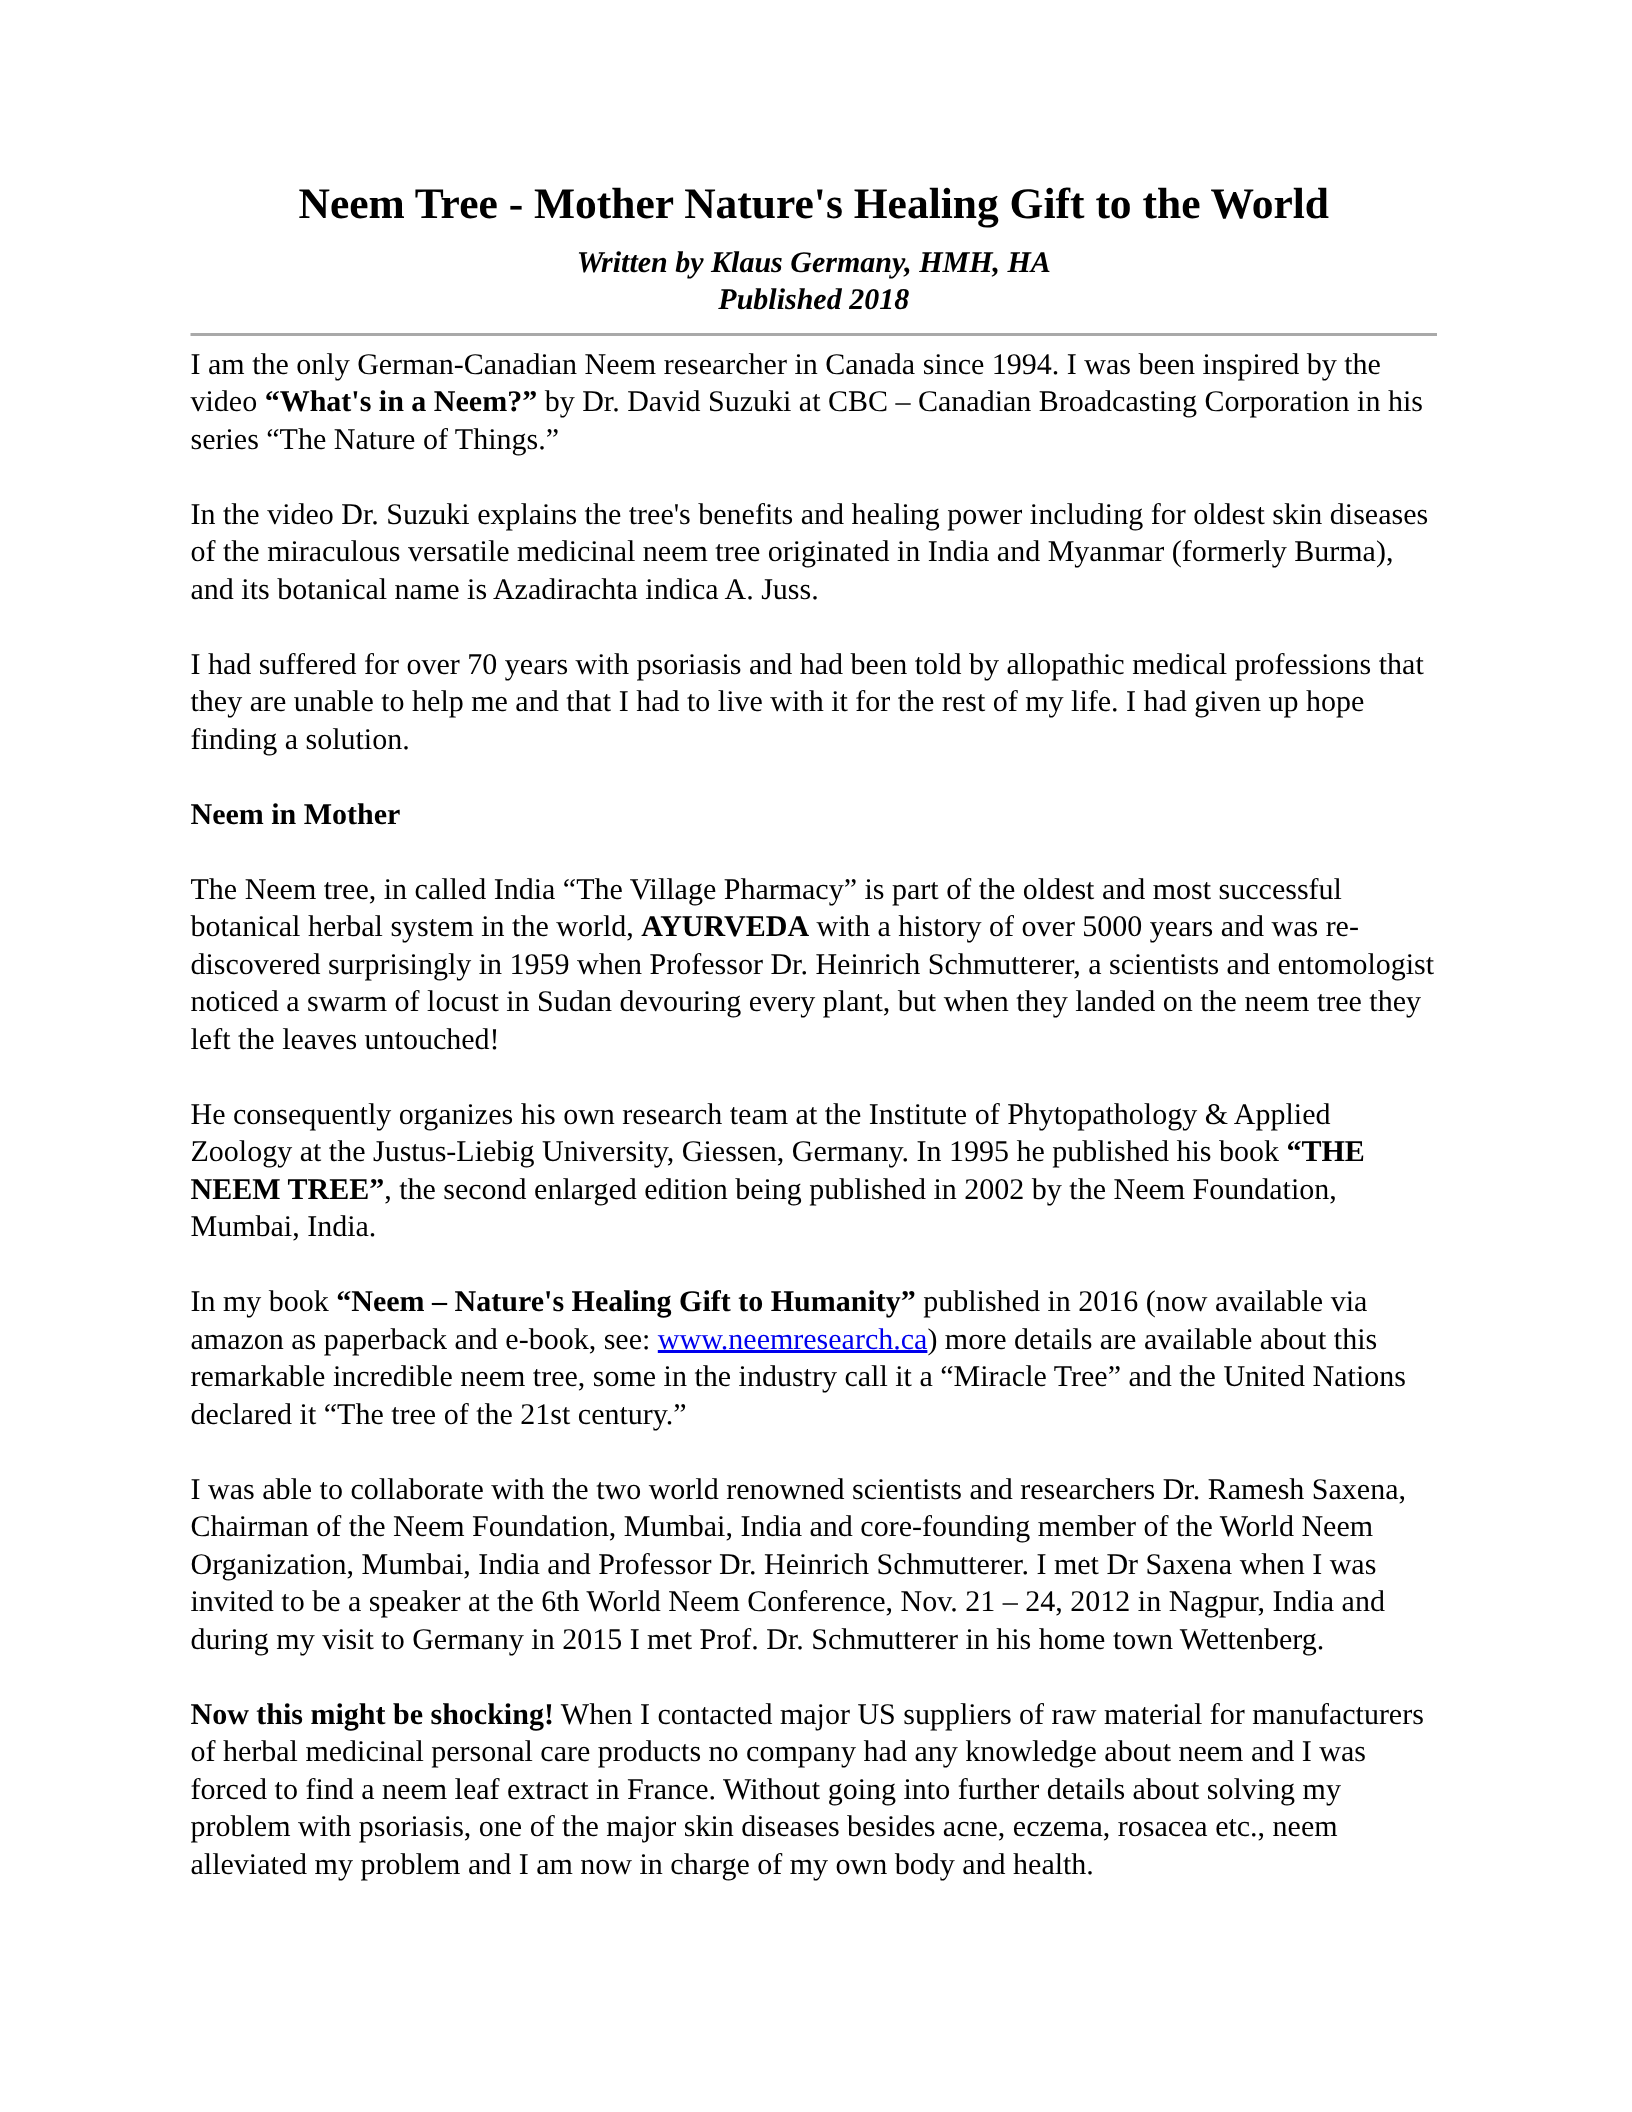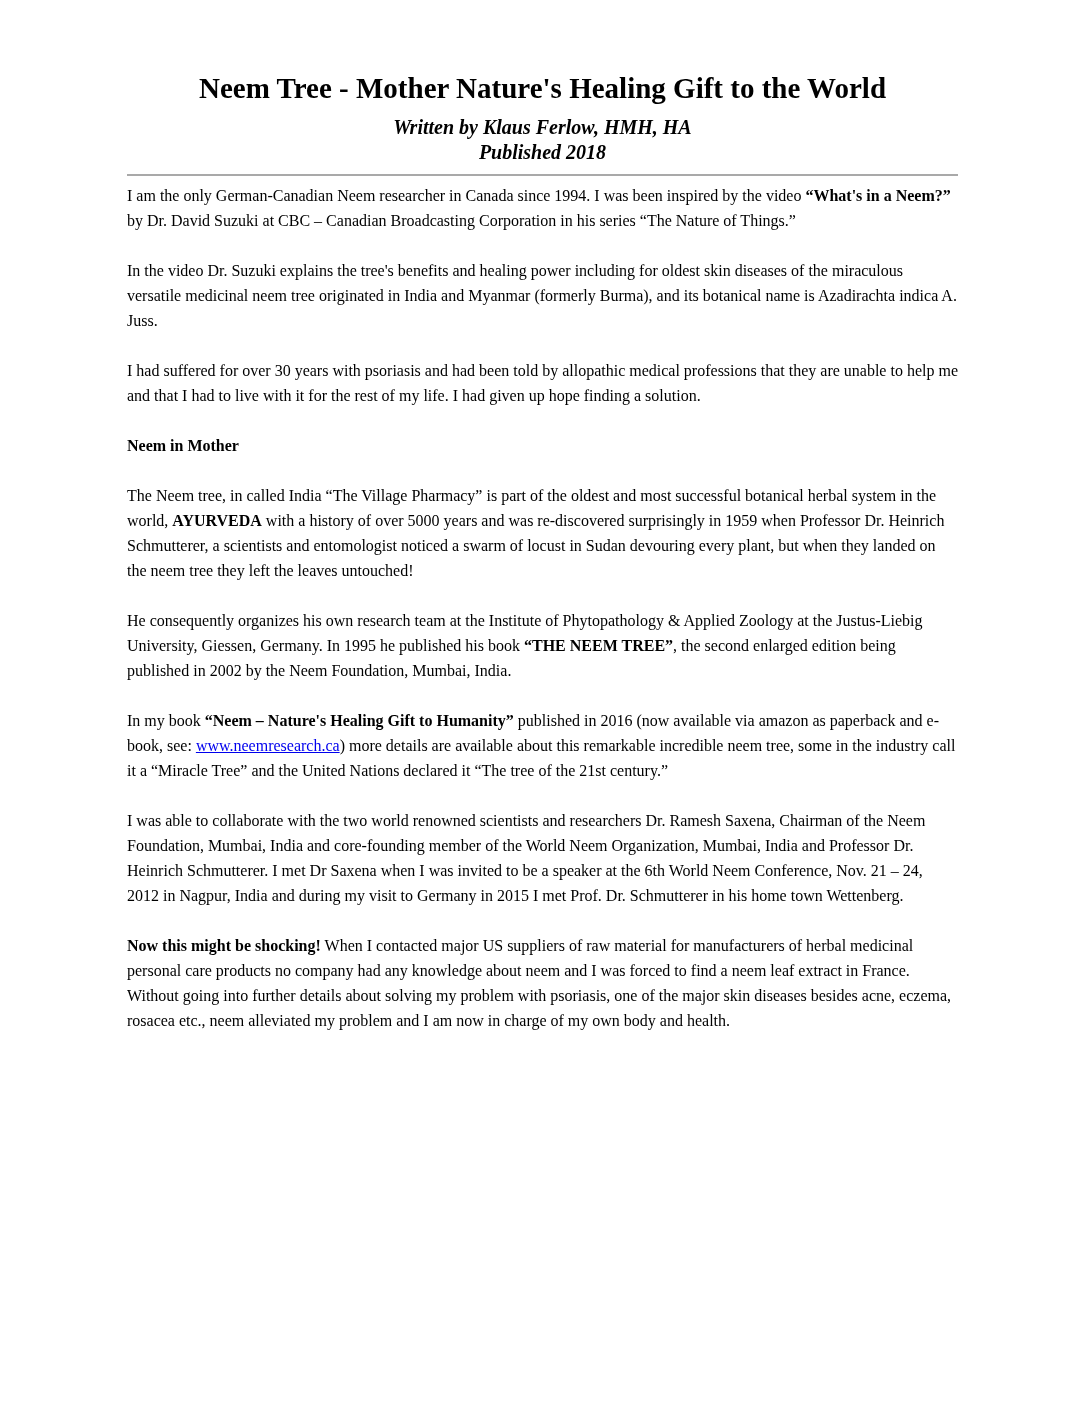--- a/index.html
+++ b/index.html
@@ -8,21 +8,21 @@
     background: #ffffff;
   }
   .page {
     position: relative;
     width: 1088px;
     height: 1408px;
     background: var(--background, #ffffff);
     color: var(--text, #000000);
     font-family: "Liberation Serif", "DejaVu Serif", serif;
     box-sizing: border-box;
-    padding: 72px 130px 0 127px;
+    padding: 120px 130px 0 127px;
     overflow: hidden;
   }
   .title {
     font-size: 29px;
     line-height: 33px;
     font-weight: bold;
     text-align: center;
     margin: 0 0 10px 0;
   }
   .byline {
@@ -36,21 +36,21 @@
   .published {
     margin: 0 0 9px 0;
     text-align: center;
   }
   hr.divider {
     border: none;
     border-top: 2px solid var(--divider, #a9a9a9);
     margin: 0 0 7px 0;
   }
   .article {
-    font-size: 16px;
+    font-size: 20px;
     line-height: 25px;
   }
   .para {
     margin: 0 0 25px 0;
   }
   .para.heading {
     font-weight: bold;
   }
   .bold {
     font-weight: bold;
@@ -59,27 +59,27 @@
     color: var(--link, #0000ee);
     text-decoration: underline;
     cursor: pointer;
   }
 </style>
 </head>
 <body>
 
 <div class="page">
   <h1 class="title">Neem Tree - Mother Nature's Healing Gift to the World</h1>
-  <p class="byline">Written by Klaus Ferlow, HMH, HA</p>
+  <p class="byline">Written by Klaus Germany, HMH, HA</p>
   <p class="byline published">Published 2018</p>
   <hr class="divider">
   <div class="article">
       <p class="para"><span class="">I am the only German-Canadian Neem researcher in Canada since 1994. I was been inspired by the video </span><span class="bold">“What's in a Neem?”</span><span class=""> by Dr. David Suzuki at CBC – Canadian Broadcasting Corporation in his series “The Nature of Things.”</span></p>
       <p class="para"><span class="">In the video Dr. Suzuki explains the tree's benefits and healing power including for oldest skin diseases of the miraculous versatile medicinal neem tree originated in India and Myanmar (formerly Burma), and its botanical name is Azadirachta indica A. Juss.</span></p>
-      <p class="para"><span class="">I had suffered for over 30 years with psoriasis and had been told by allopathic medical professions that they are unable to help me and that I had to live with it for the rest of my life. I had given up hope finding a solution.</span></p>
+      <p class="para"><span class="">I had suffered for over 70 years with psoriasis and had been told by allopathic medical professions that they are unable to help me and that I had to live with it for the rest of my life. I had given up hope finding a solution.</span></p>
       <p class="para heading"><span class="bold">Neem in Mother</span></p>
       <p class="para"><span class="">The Neem tree, in called India “The Village Pharmacy” is part of the oldest and most successful botanical herbal system in the world, </span><span class="bold">AYURVEDA</span><span class=""> with a history of over 5000 years and was re-discovered surprisingly in 1959 when Professor Dr. Heinrich Schmutterer, a scientists and entomologist noticed a swarm of locust in Sudan devouring every plant, but when they landed on the neem tree they left the leaves untouched!</span></p>
       <p class="para"><span class="">He consequently organizes his own research team at the Institute of Phytopathology &amp; Applied Zoology at the Justus-Liebig University, Giessen, Germany. In 1995 he published his book </span><span class="bold">“THE NEEM TREE”</span><span class="">, the second enlarged edition being published in 2002 by the Neem Foundation, Mumbai, India.</span></p>
       <p class="para"><span class="">In my book </span><span class="bold">“Neem – Nature's Healing Gift to Humanity”</span><span class=""> published in 2016 (now available via amazon as paperback and e-book, see: </span><a class="link" href="#">www.neemresearch.ca</a><span class="">) more details are available about this remarkable incredible neem tree, some in the industry call it a “Miracle Tree” and the United Nations declared it “The tree of the 21st century.”</span></p>
       <p class="para"><span class="">I was able to collaborate with the two world renowned scientists and researchers Dr. Ramesh Saxena, Chairman of the Neem Foundation, Mumbai, India and core-founding member of the World Neem Organization, Mumbai, India and Professor Dr. Heinrich Schmutterer. I met Dr Saxena when I was invited to be a speaker at the 6th World Neem Conference, Nov. 21 – 24, 2012 in Nagpur, India and during my visit to Germany in 2015 I met Prof. Dr. Schmutterer in his home town Wettenberg.</span></p>
       <p class="para"><span class="bold">Now this might be shocking!</span><span class=""> When I contacted major US suppliers of raw material for manufacturers of herbal medicinal personal care products no company had any knowledge about neem and I was forced to find a neem leaf extract in France. Without going into further details about solving my problem with psoriasis, one of the major skin diseases besides acne, eczema, rosacea etc., neem alleviated my problem and I am now in charge of my own body and health.</span></p>
     </div>
 </div>
 
 </body></html>

